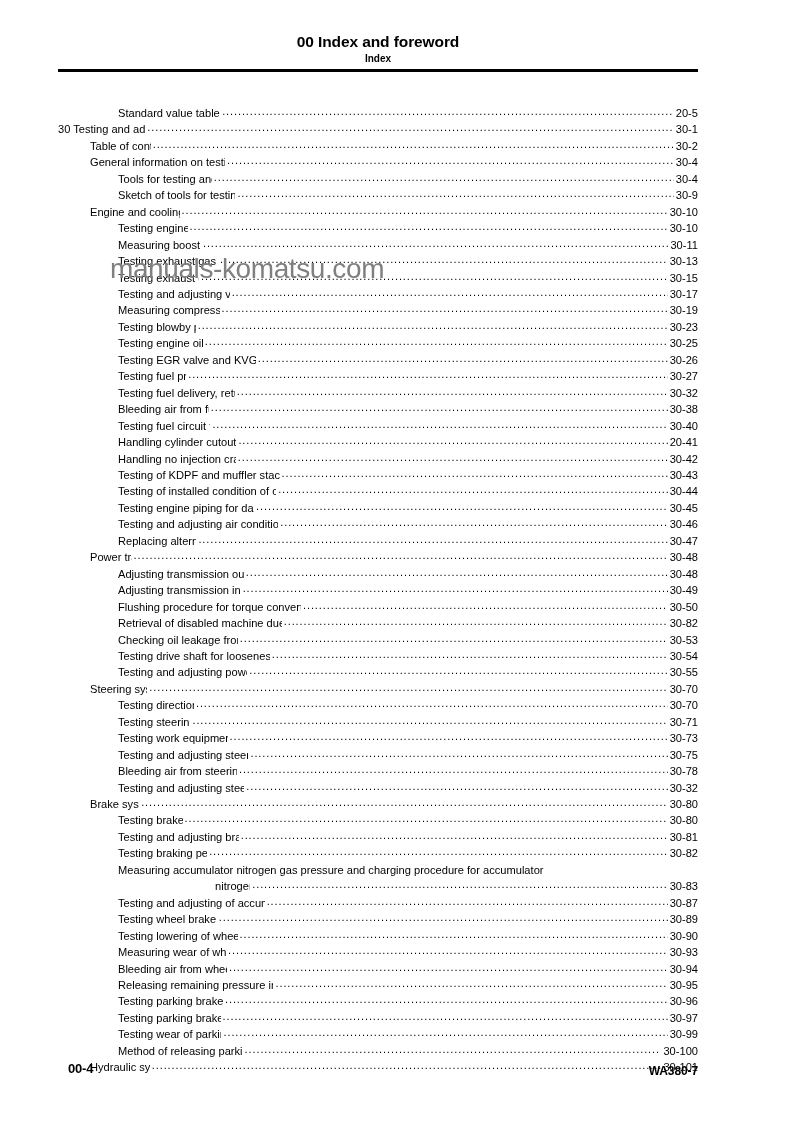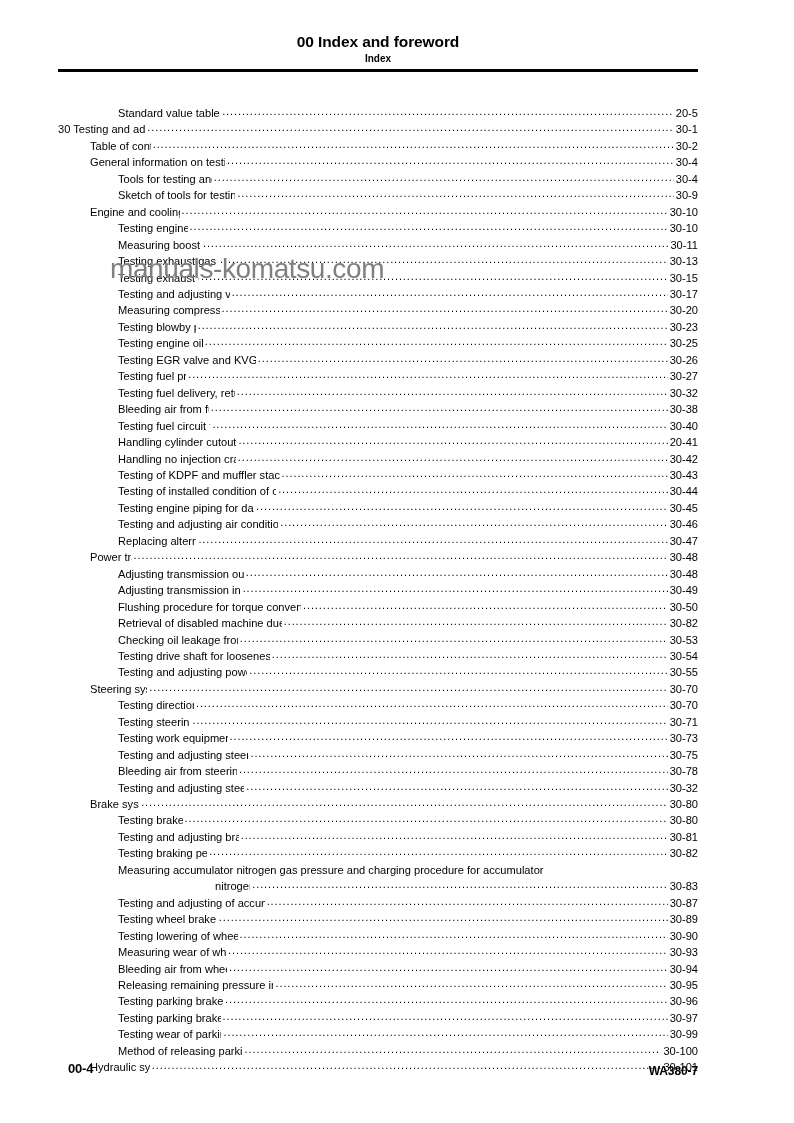--- a/index.html
+++ b/index.html
@@ -200,21 +200,21 @@
         <span class="pageno">30-15</span>
       </div>
       <div class="toc-row lvl2">
         <span class="label">Testing and adjusting valve clearance</span>
         <span class="leader"></span>
         <span class="pageno">30-17</span>
       </div>
       <div class="toc-row lvl2">
         <span class="label">Measuring compression pressure</span>
         <span class="leader"></span>
-        <span class="pageno">30-20</span>
+        <span class="pageno">30-19</span>
       </div>
       <div class="toc-row lvl2">
         <span class="label">Testing blowby pressure</span>
         <span class="leader"></span>
         <span class="pageno">30-23</span>
       </div>
       <div class="toc-row lvl2">
         <span class="label">Testing engine oil pressure</span>
         <span class="leader"></span>
         <span class="pageno">30-25</span>

